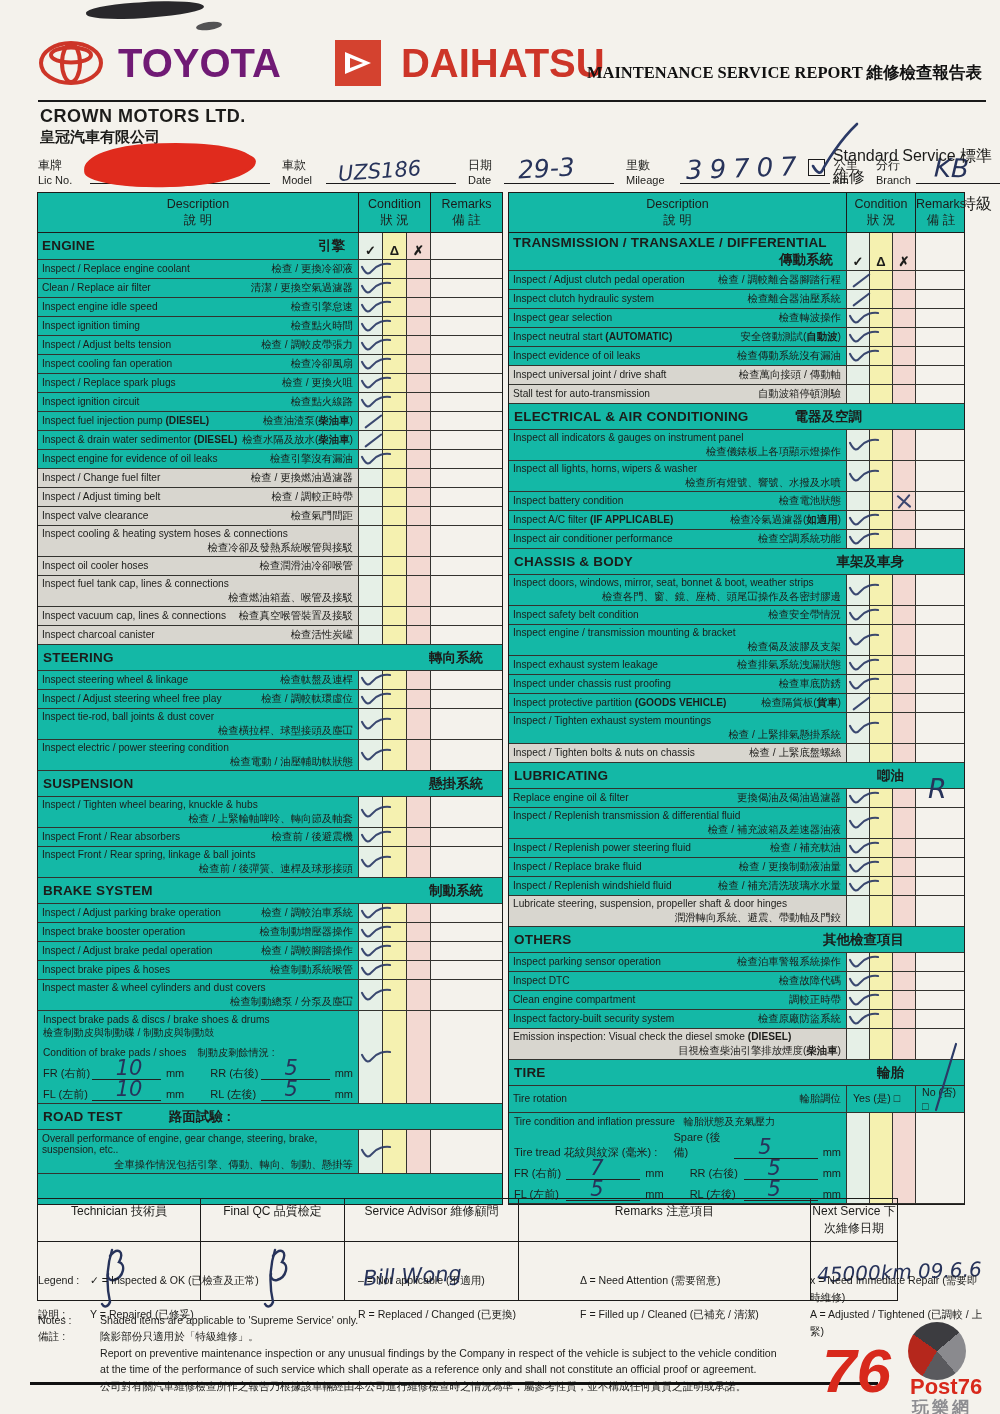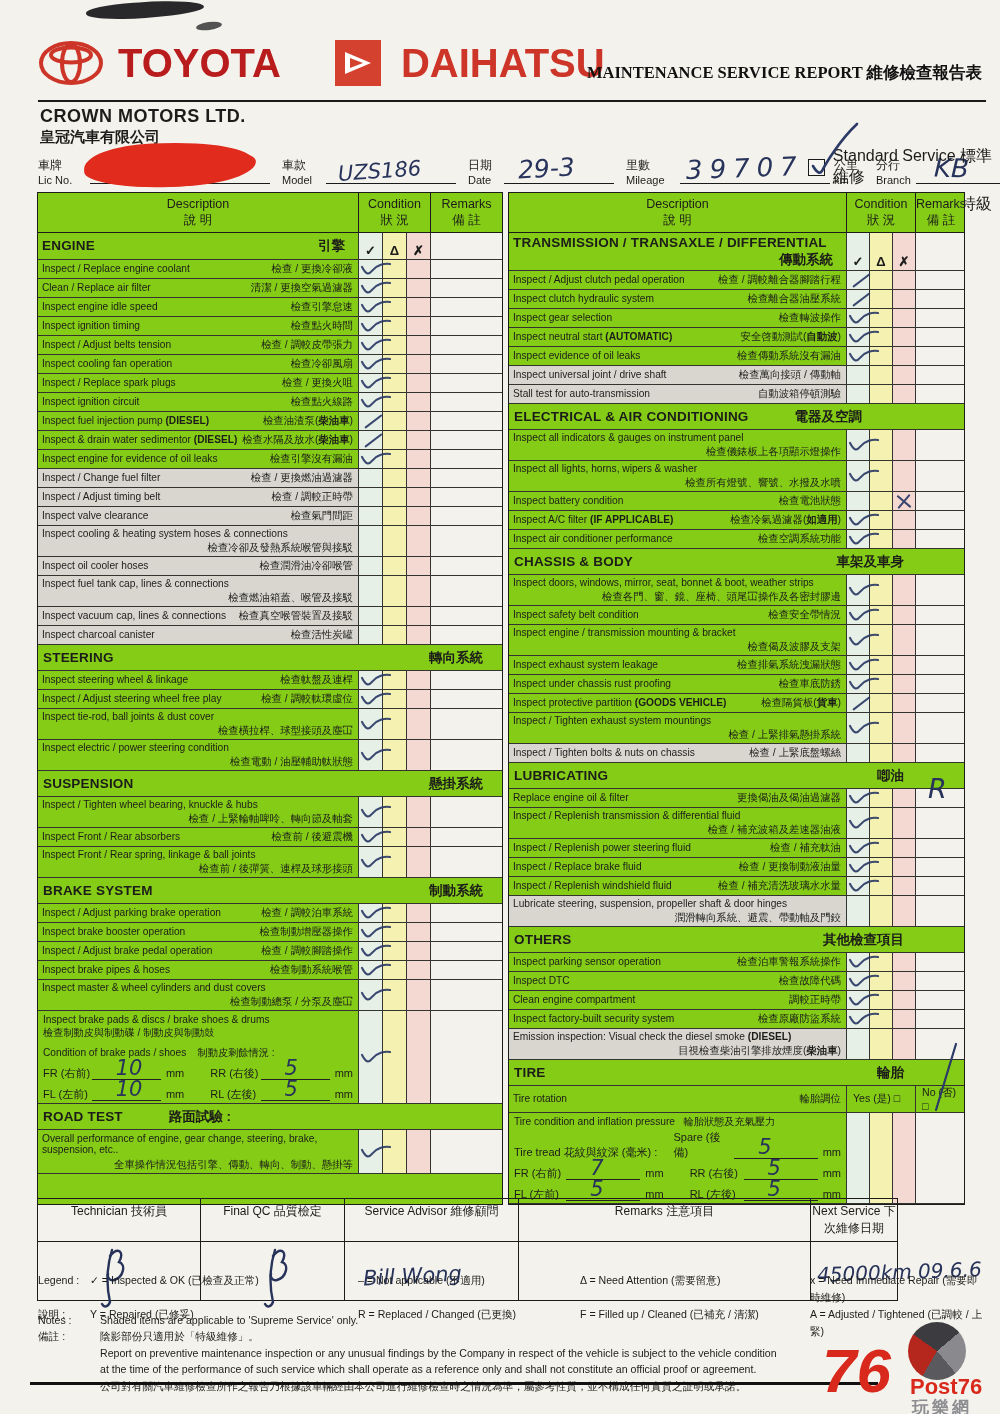--- a/index.html
+++ b/index.html
@@ -3,21 +3,21 @@
 <meta charset="utf-8">
 <style>
   html,body{margin:0;padding:0;background:#dedcd6;}
   *{box-sizing:border-box;}
   .page{position:relative;width:1000px;height:1414px;background:#f4f2ec;overflow:hidden;
         font-family:"Liberation Sans",sans-serif;color:#1c1c1a;}
   
   .scuff{position:absolute;left:86px;top:2px;width:118px;height:16px;background:#17171a;border-radius:45% 60% 50% 55%;transform:rotate(-4deg);opacity:.92;}
   .scuff2{position:absolute;left:196px;top:22px;width:26px;height:8px;background:#2a2a2e;border-radius:50%;transform:rotate(-8deg);opacity:.8;}
   .logos{position:absolute;left:38px;top:40px;display:flex;align-items:center;gap:14px;}
-  .tlogo-text{font-size:40px;font-weight:900;color:#b91c1c;letter-spacing:0px;transform:scaleY(1.02);}
+  .tlogo-text{font-size:40px;font-weight:900;color:#701a75;letter-spacing:0px;transform:scaleY(1.02);}
   .dlogo-box{width:46px;height:46px;background:#d4422f;display:flex;align-items:center;justify-content:center;margin-left:40px;}
   .dlogo-text{font-size:40px;font-weight:900;color:#cd3528;margin-left:6px;transform:scaleY(1.02);}
   .report-title{position:absolute;right:18px;top:62px;font-family:"Liberation Serif",serif;font-weight:700;font-size:16.5px;color:#111;}
   .hr1{position:absolute;left:38px;top:100px;width:948px;border-top:2.5px solid #1a1a1a;}
   .company-en{position:absolute;left:40px;top:106px;font-size:18px;font-weight:700;letter-spacing:.5px;}
   .company-zh{position:absolute;left:40px;top:128px;font-size:15px;font-weight:700;}
   
   .info{position:absolute;left:38px;top:142px;width:950px;height:44px;font-size:11.5px;}
   .fld{position:absolute;bottom:0;}
   .fld .zh{display:block;font-size:12px;}
@@ -25,21 +25,21 @@
   .uline{position:absolute;bottom:2px;border-bottom:1.6px solid #1a1a1a;height:40px;}
   .hand{font-family:"DejaVu Sans",sans-serif;font-style:italic;color:#27335a;}
   .hv{position:absolute;bottom:0px;white-space:nowrap;}
   .redact{position:absolute;left:-6px;bottom:-4px;width:168px;height:44px;background:#e02b1d;border-radius:42% 55% 48% 52%/55% 45% 58% 42%;transform:rotate(-2deg);box-shadow:6px 2px 0 -2px #e02b1d;}
   .svcrow{display:flex;align-items:center;gap:8px;margin-top:6px;font-size:16px;}
   .cb{width:19px;height:17px;border:1.8px solid #1a1a1a;background:#f7f5f0;position:relative;}
   .cb svg{position:absolute;left:-4px;top:-30px;width:54px;height:52px;overflow:visible;}
   .cb svg path{fill:none;stroke:#2b3a66;stroke-width:2.6;stroke-linecap:round;}
   
   .tables{position:absolute;left:37px;top:192px;display:flex;gap:5px;}
-  .tbl{border:1.8px solid #1c1c1a;background:#84cc16;}
+  .tbl{border:1.8px solid #1c1c1a;background:#14b8a6;}
   .tbl-left{width:466px;--dw:320px;--cw:24px;}
   .tbl-right{width:457px;--dw:337px;--cw:23px;}
   .row,.thead,.sec-sym{display:grid;grid-template-columns:var(--dw) var(--cw) var(--cw) var(--cw) 1fr;}
   .thead{height:40px;border-bottom:1.6px solid #1c1c1a;text-align:center;font-size:12.5px;}
   .thead .hcell{display:flex;flex-direction:column;justify-content:center;line-height:1.25;}
   .thead .cond{grid-column:2/5;border-left:1.2px solid #1c1c1a;}
   .thead .rem{border-left:1.2px solid #1c1c1a;}
   .row{border-bottom:1px solid #33332f;position:relative;}
   .r1{min-height:19px;}
   .r2{min-height:31px;}

